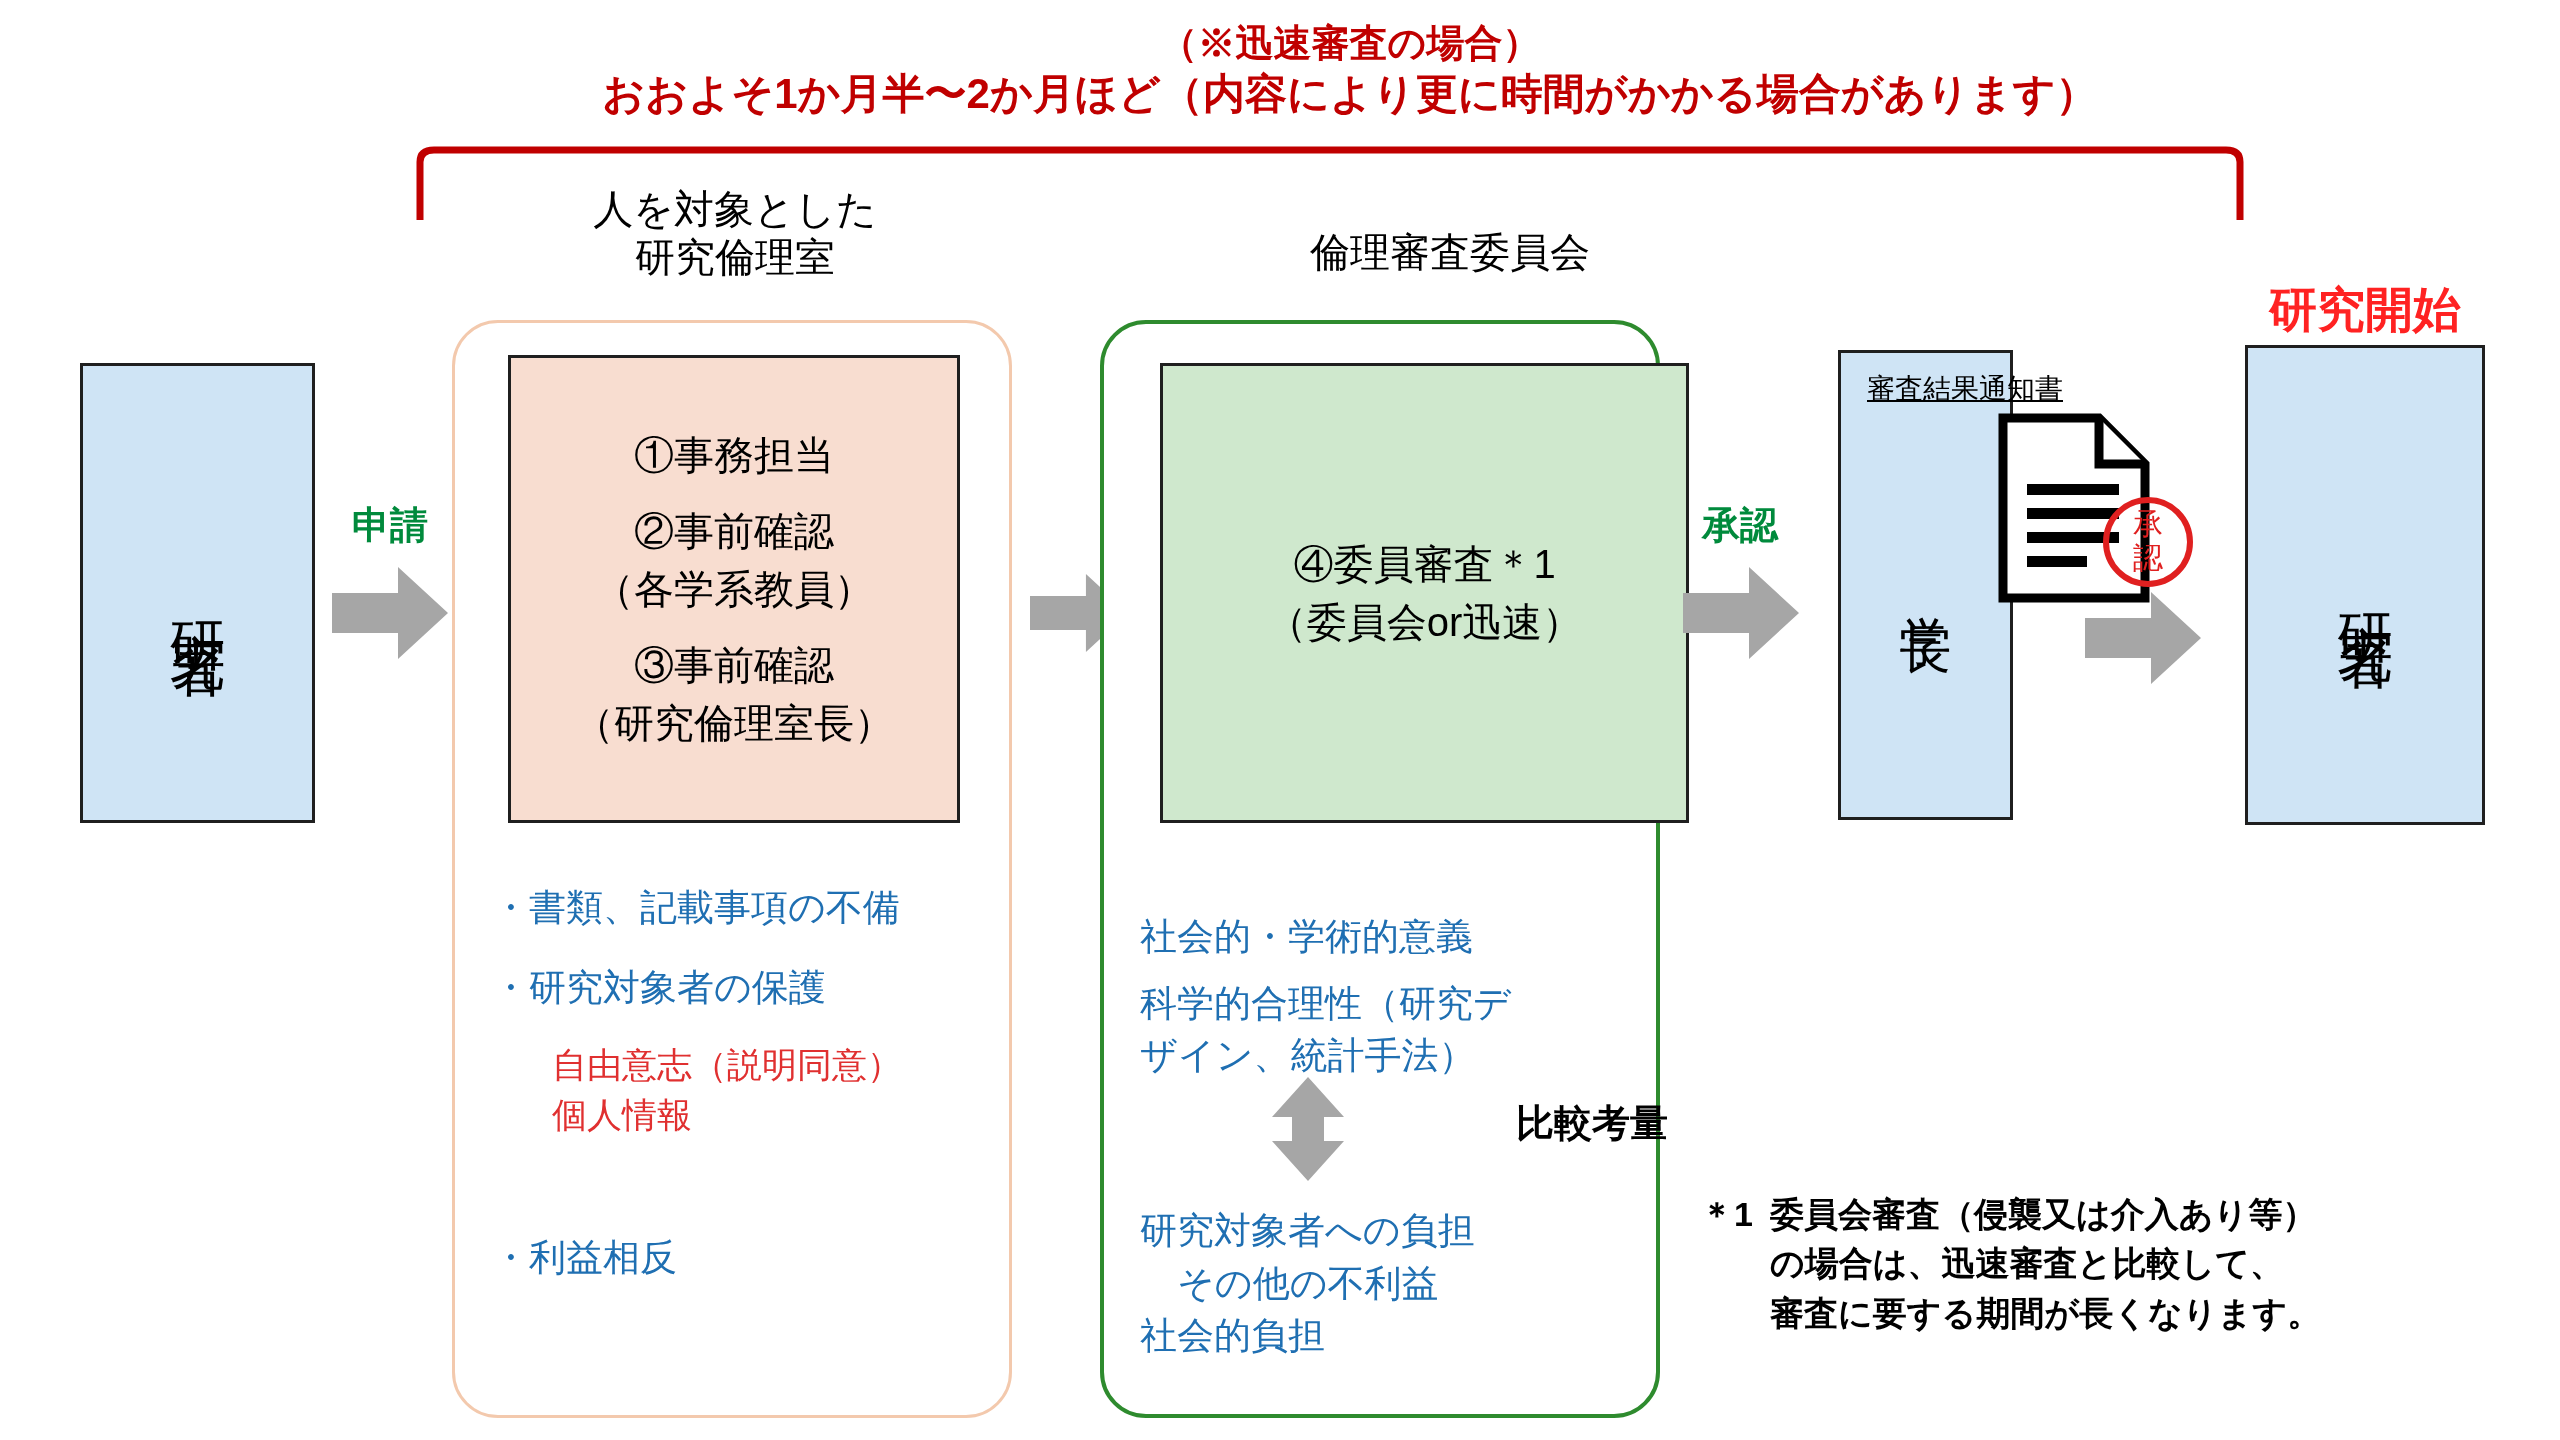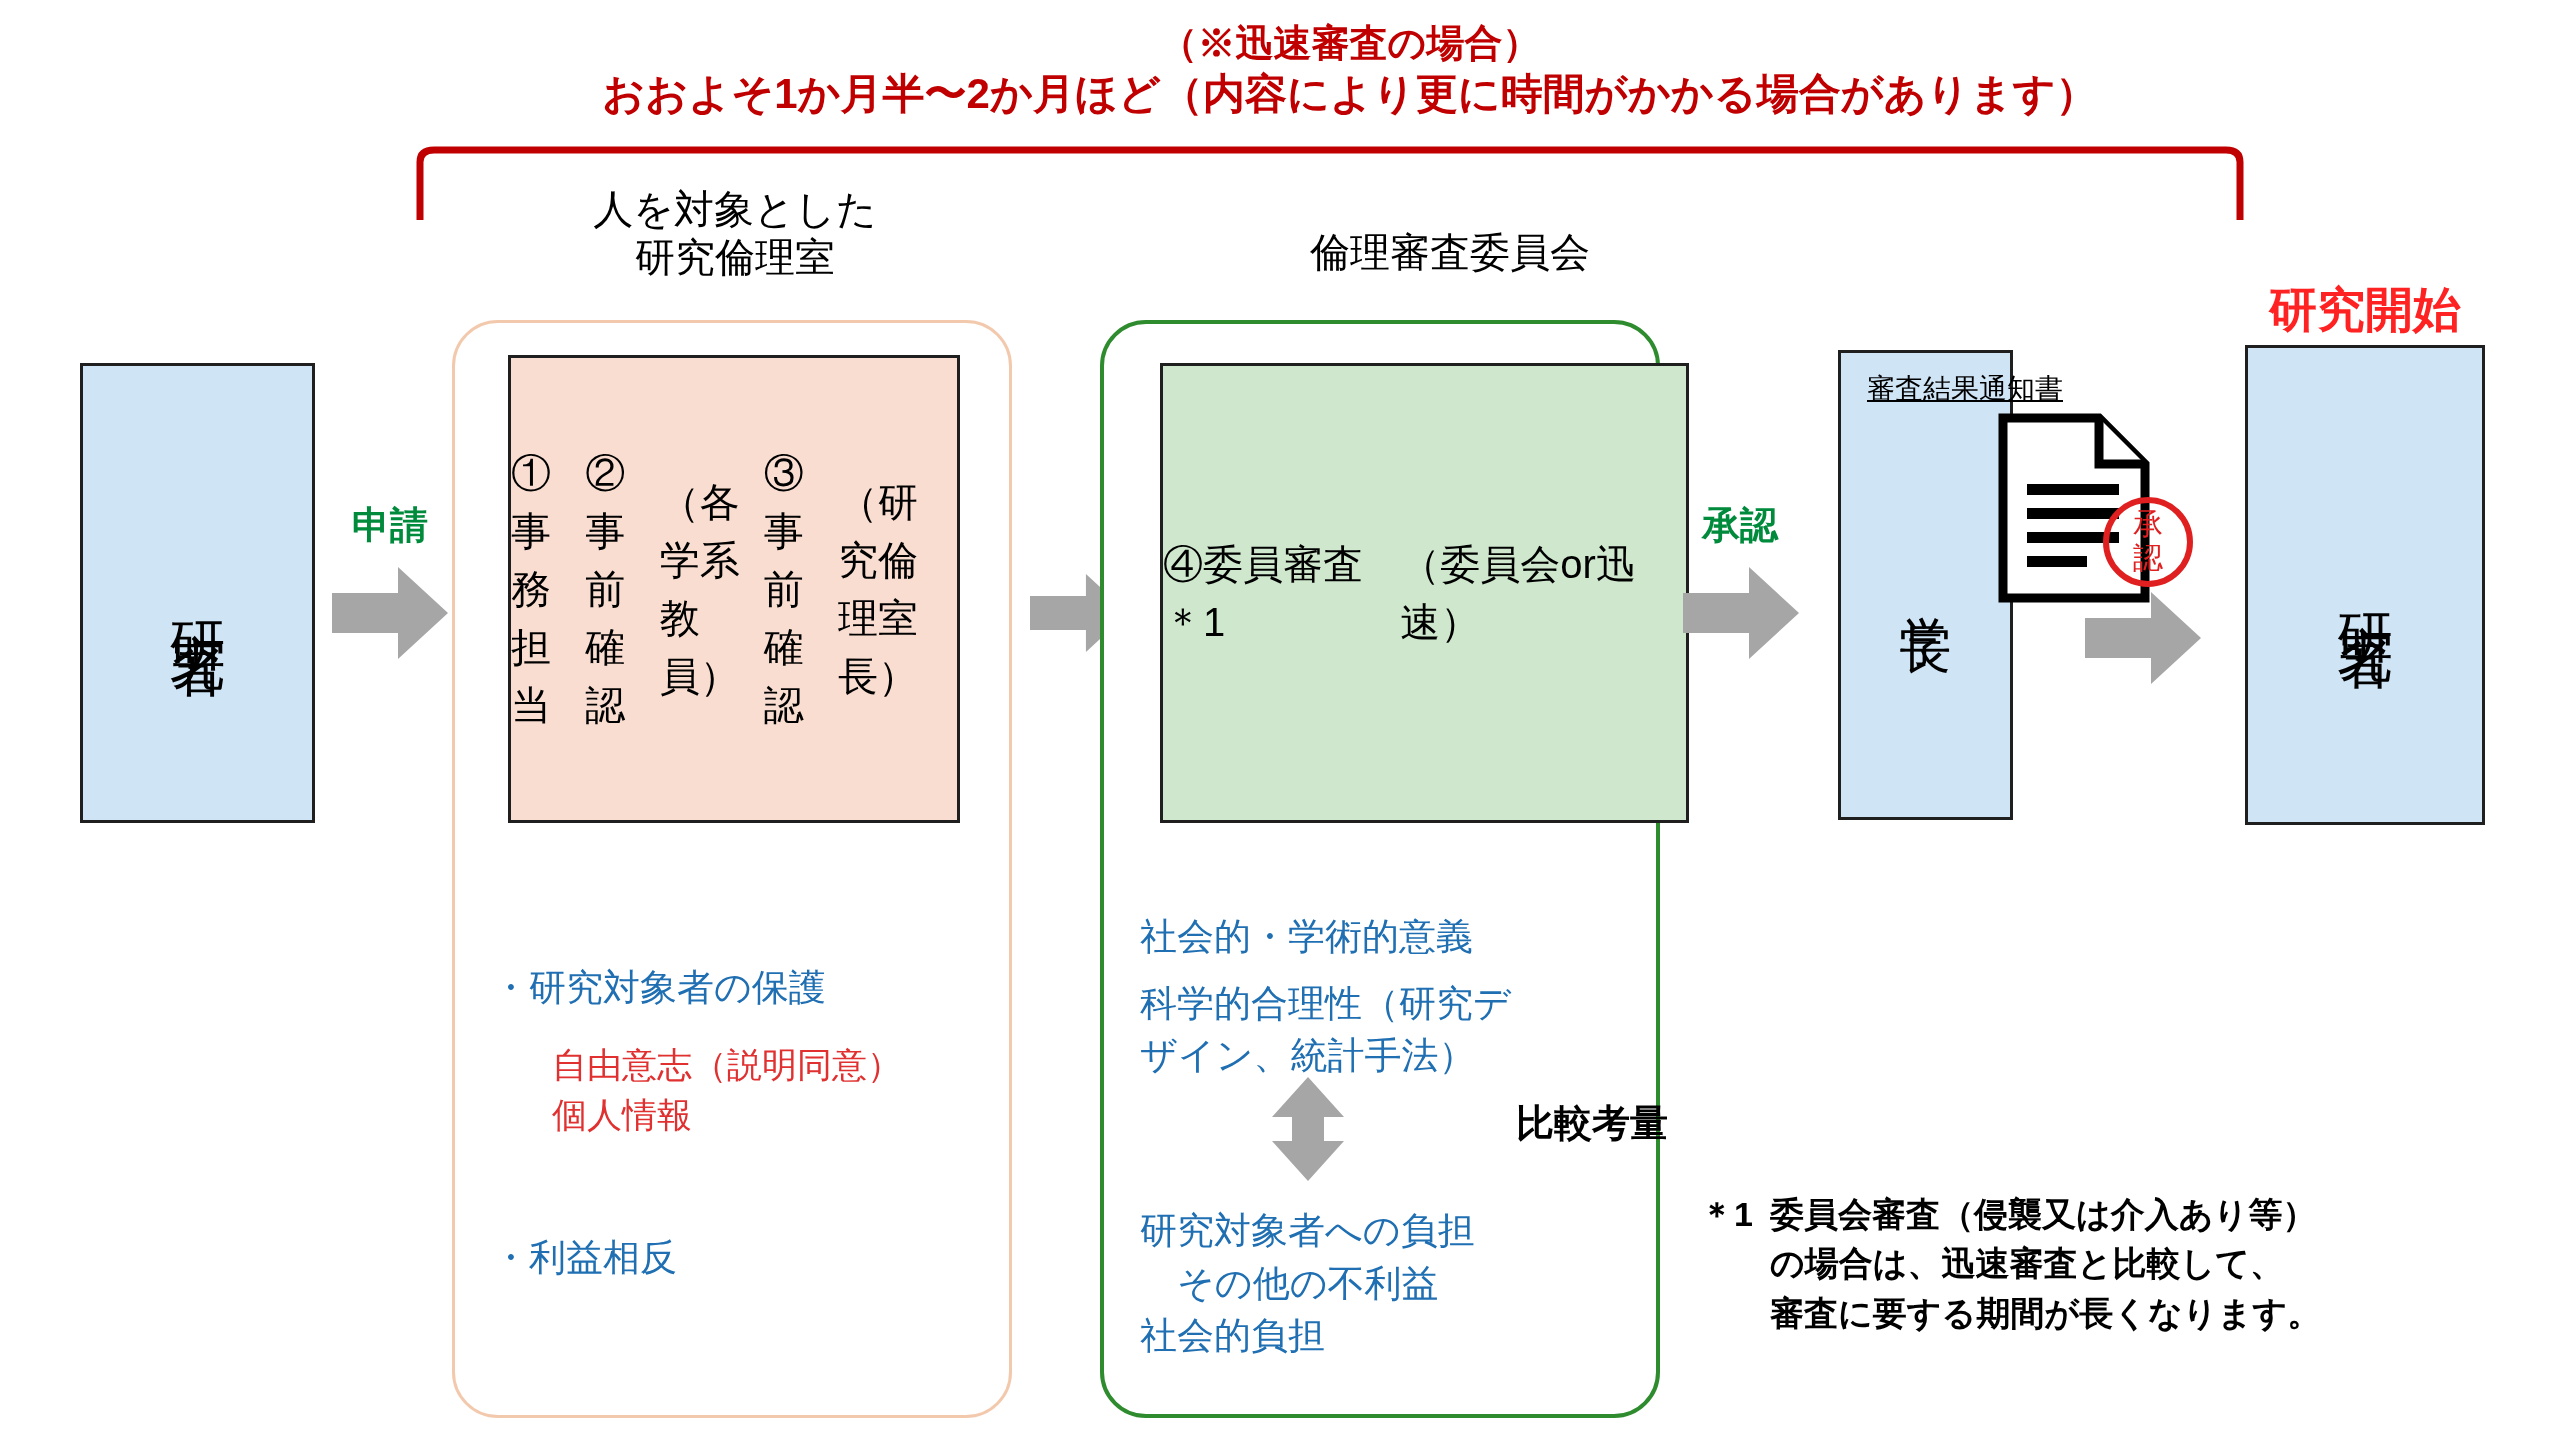--- a/index.html
+++ b/index.html
@@ -73,21 +73,21 @@
     box-sizing: border-box;
   }
   .inner-green {
     background: #cfe8cd;
     border: 3px solid #1f1f1f;
     box-sizing: border-box;
   }
 
   .inner-lines {
     display: flex;
-    flex-direction: row;
+    flex-direction: column;
     align-items: center;
     justify-content: center;
     height: 100%;
     font-size: 40px;
     line-height: 1.45;
     color: #000;
   }
   .inner-lines .gap { height: 18px; }
 
   
@@ -181,20 +181,21 @@
       <div>①事務担当</div>
       <div class="gap"></div>
       <div>②事前確認</div>
       <div>（各学系教員）</div>
       <div class="gap"></div>
       <div>③事前確認</div>
       <div>（研究倫理室長）</div>
     </div>
   </div>
 
+  <div class="abs bullets-blue" style="left:492px; top:880px; width:530px;">・書類、記載事項の不備</div>
   <div class="abs bullets-blue" style="left:492px; top:960px; width:530px;">・研究対象者の保護</div>
 
   <div class="abs bullets-red" style="left:552px; top:1040px; width:500px;">
     <div>自由意志（説明同意）</div>
     <div>個人情報</div>
   </div>
 
   <div class="abs bullets-blue" style="left:492px; top:1230px; width:530px;">・利益相反</div>
 
   <svg class="abs" style="left:1030px; top:565px;" width="100" height="96" viewBox="0 0 118 96">

